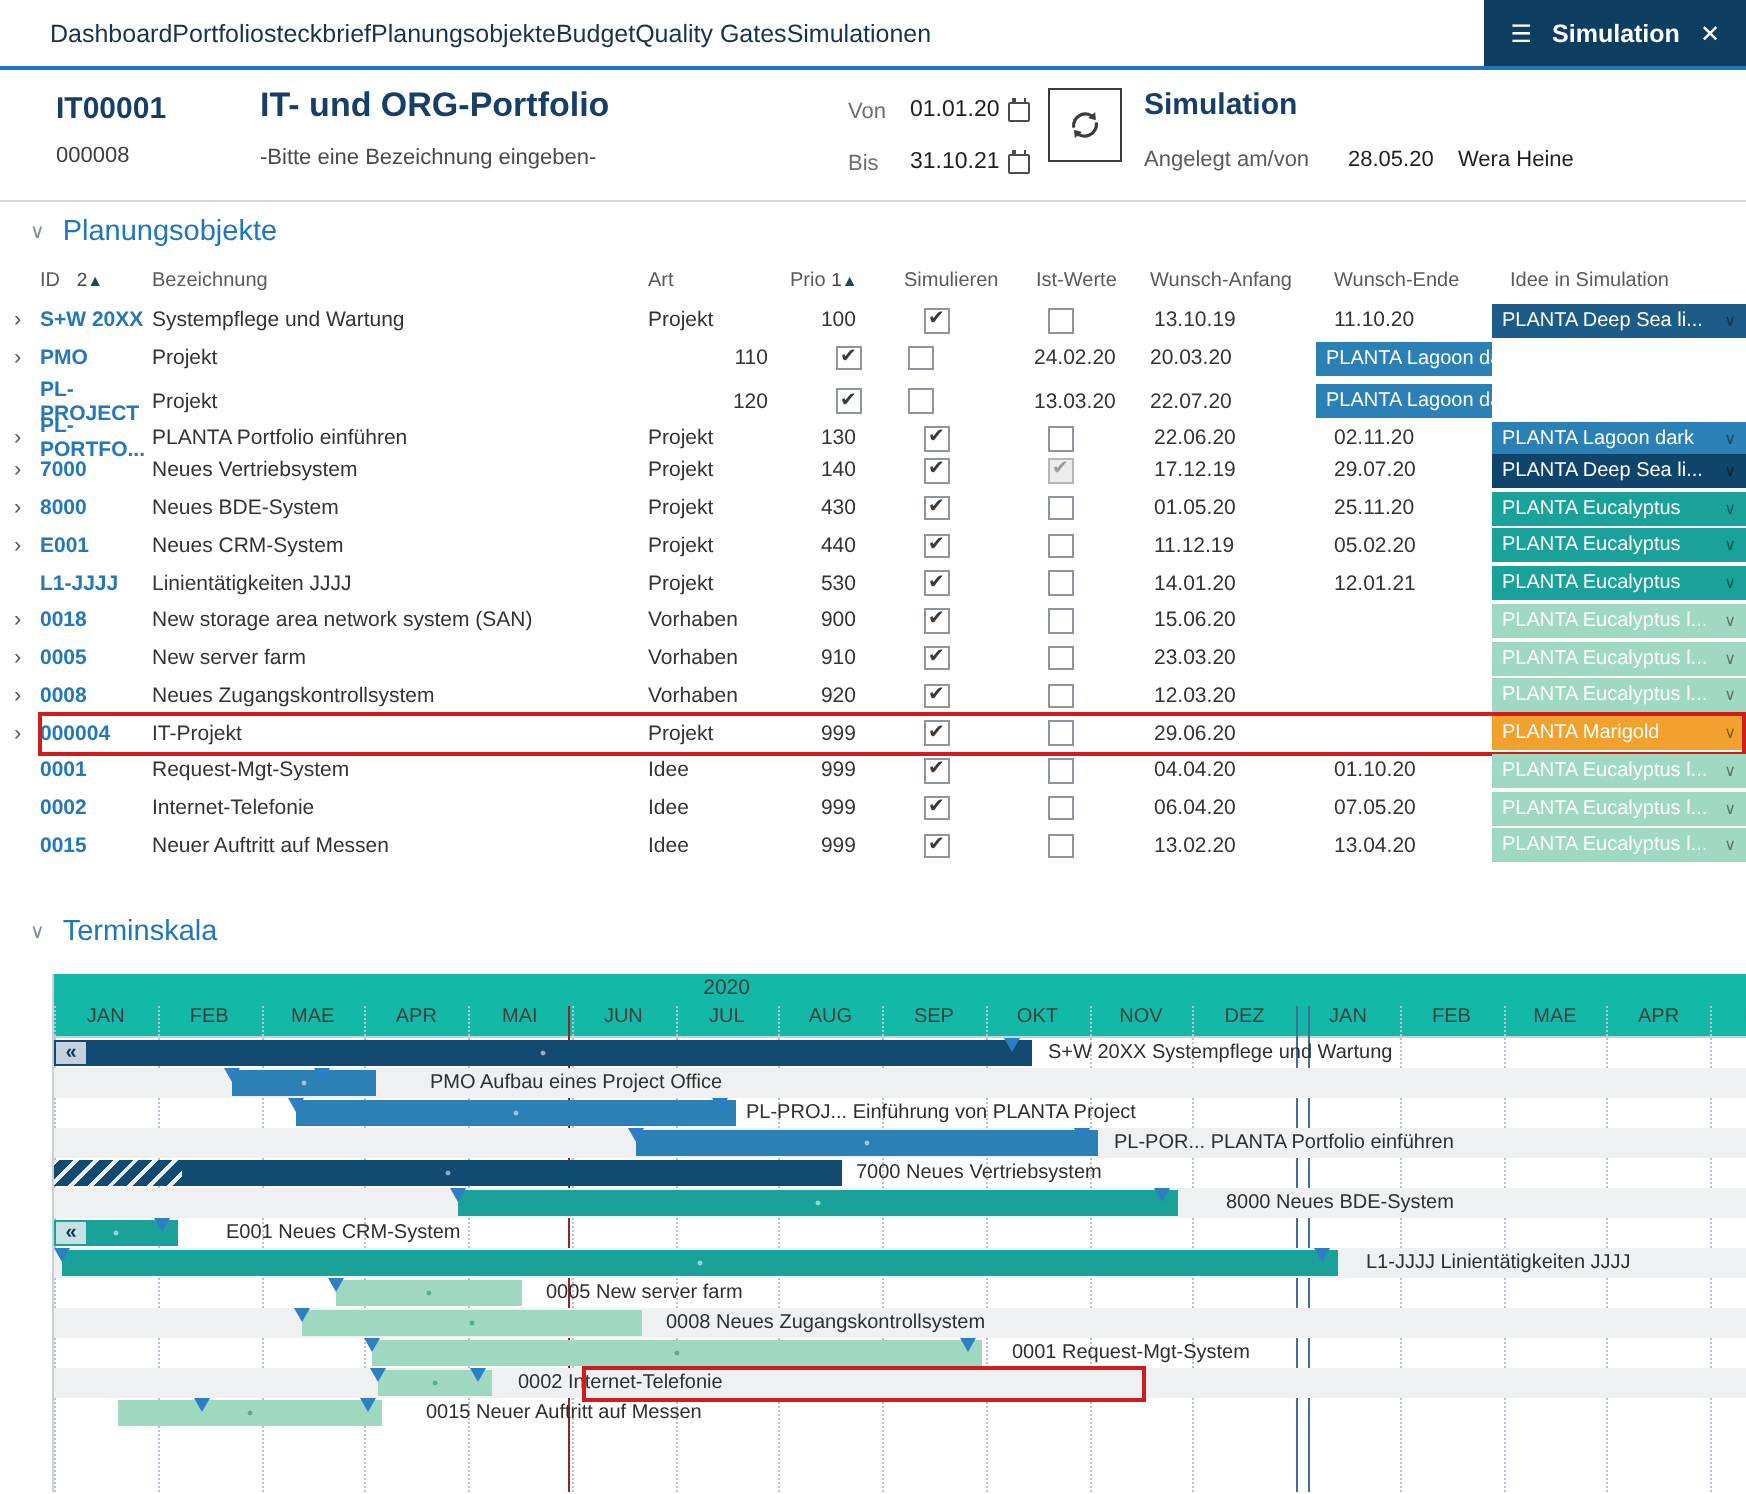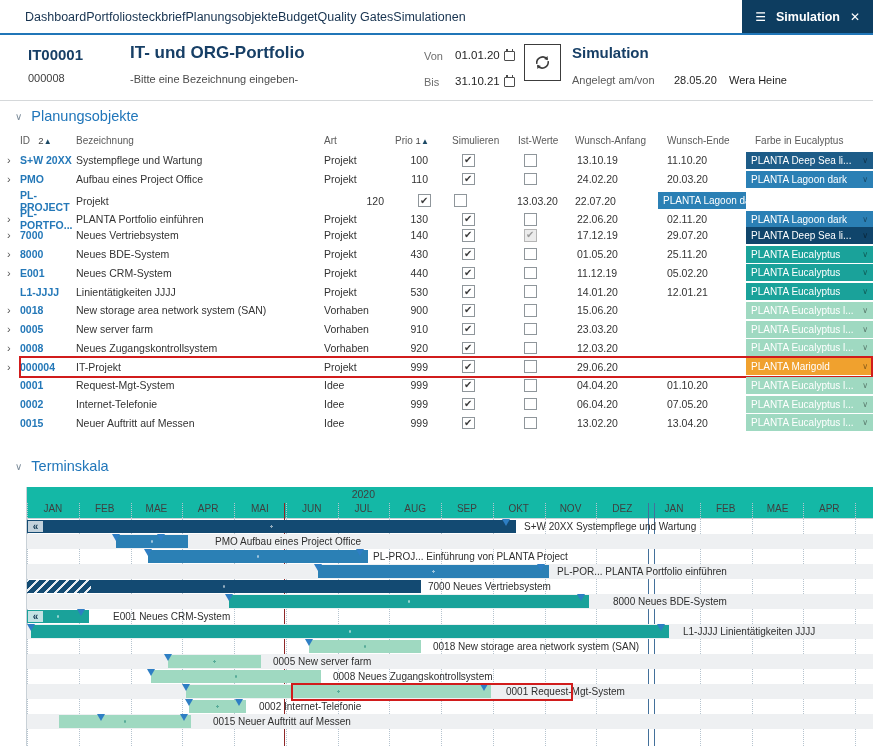--- a/index.html
+++ b/index.html
@@ -158,21 +158,21 @@
   <div class="thead tgrid">
     <div class="hc"></div>
     <div class="hc"><span>ID</span> &nbsp;&nbsp;<span class="sortn">2</span><span class="sortb">▲</span></div>
     <div class="hc">Bezeichnung</div>
     <div class="hc">Art</div>
     <div class="hc prio-h"><span>Prio</span> <span class="sortn">1</span><span class="sortb">▲</span></div>
     <div class="hc pad16">Simulieren</div>
     <div class="hc pad12">Ist-Werte</div>
     <div class="hc pad9">Wunsch-Anfang</div>
     <div class="hc pad9">Wunsch-Ende</div>
-    <div class="hc pad9">Farbe in Eucalyptus</div>
+    <div class="hc pad9">Idee in Simulation</div>
   </div>
 
   <div class="tbody" id="tbody">
       <div class="trow tgrid">
         <div class="chv">›</div>
         <div class="idc">S+W 20XX</div>
         <div class="">Systempflege und Wartung</div>
         <div class="">Projekt</div>
         <div class="prio-c">100</div>
         <div>
@@ -184,21 +184,20 @@
         <div class="pad11">13.10.19</div>
         <div class="pad9">11.10.20</div>
         <div class="dd" style="background: rgb(29, 92, 136);">
           <span>PLANTA Deep Sea li...</span>
           <span class="ddchv">∨</span>
         </div>
       </div>
       <div class="trow tgrid">
         <div class="chv">›</div>
         <div class="idc">PMO</div>
-        <div class="">Aufbau eines Project Office</div>
         <div class="">Projekt</div>
         <div class="prio-c">110</div>
         <div>
           <div class="cb ml26">✔</div>
         </div>
         <div>
           <div class="cb ml18"></div>
         </div>
         <div class="pad11">24.02.20</div>
         <div class="pad9">20.03.20</div>
@@ -548,25 +547,20 @@
           <div class="gmark" style="left: 50px;"></div>
           <div class="glabel" style="left: 86px;">E001 Neues CRM-System</div>
         </div>
         <div class="grow">
           <div class="gbar dots-light" style="left: 4px; width: 638px; background-position: initial; background-size: initial; background-repeat: initial; background-attachment: initial; background-origin: initial; background-clip: initial; background-color: rgb(26, 162, 154);"></div>
           <div class="gmark" style="left: 0px;"></div>
           <div class="gmark" style="left: 630px;"></div>
           <div class="glabel" style="left: 656px;">L1-JJJJ Linientätigkeiten JJJJ</div>
         </div>
         <div class="grow">
-          <div class="gbar dots-dark" style="left: 282px; width: 112px; background-position: initial; background-size: initial; background-repeat: initial; background-attachment: initial; background-origin: initial; background-clip: initial; background-color: rgb(159, 217, 193);"></div>
-          <div class="gmark" style="left: 278px;"></div>
-          <div class="glabel" style="left: 406px;">0018 New storage area network system (SAN)</div>
-        </div>
-        <div class="grow">
           <div class="gbar dots-dark" style="left: 141px; width: 93px; background-position: initial; background-size: initial; background-repeat: initial; background-attachment: initial; background-origin: initial; background-clip: initial; background-color: rgb(159, 217, 193);"></div>
           <div class="gmark" style="left: 137px;"></div>
           <div class="glabel" style="left: 246px;">0005 New server farm</div>
         </div>
         <div class="grow">
           <div class="gbar dots-dark" style="left: 124px; width: 170px; background-position: initial; background-size: initial; background-repeat: initial; background-attachment: initial; background-origin: initial; background-clip: initial; background-color: rgb(159, 217, 193);"></div>
           <div class="gmark" style="left: 120px;"></div>
           <div class="glabel" style="left: 306px;">0008 Neues Zugangskontrollsystem</div>
         </div>
         <div class="grow">

